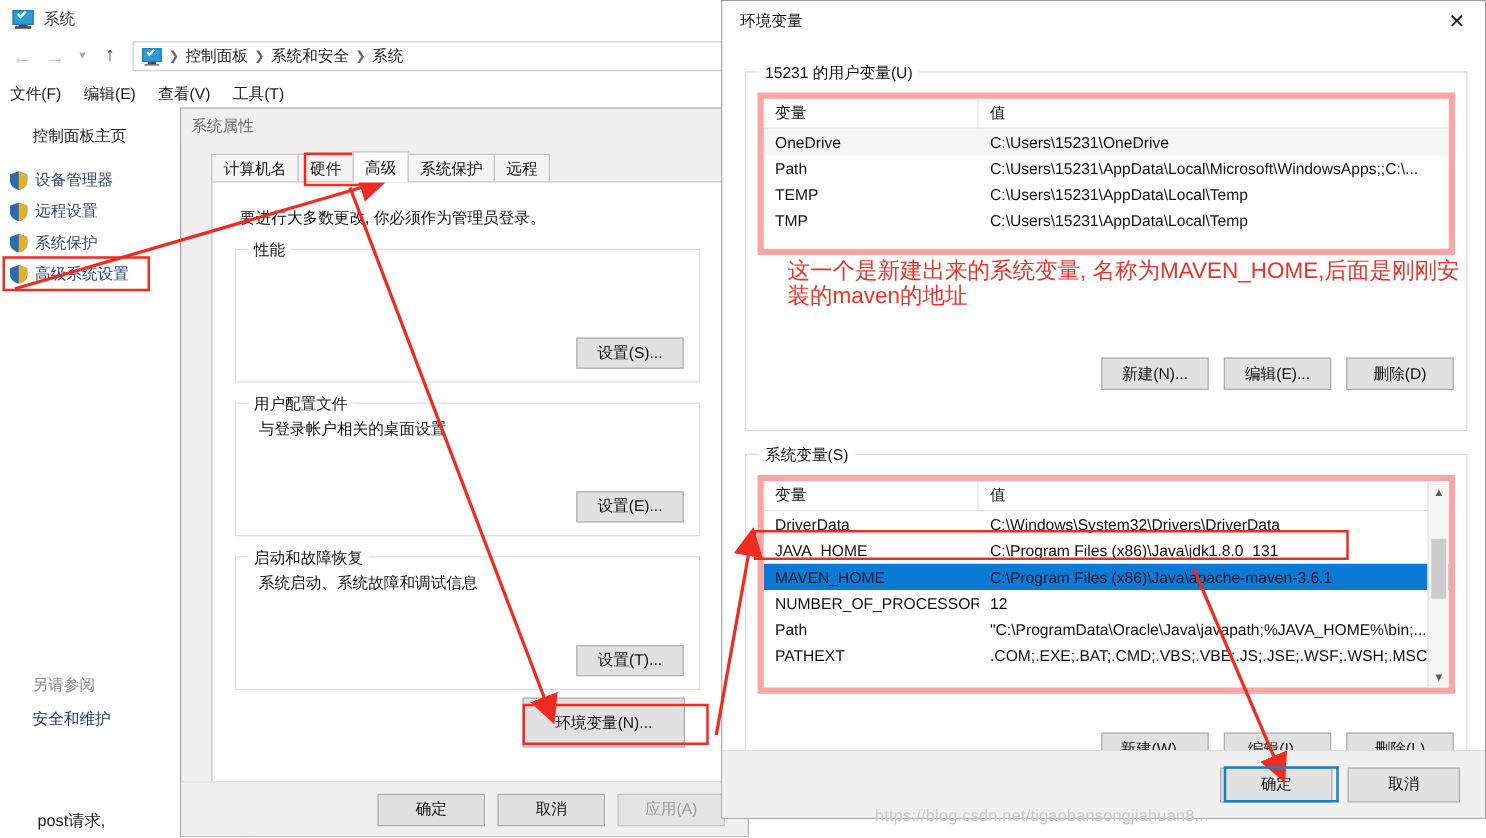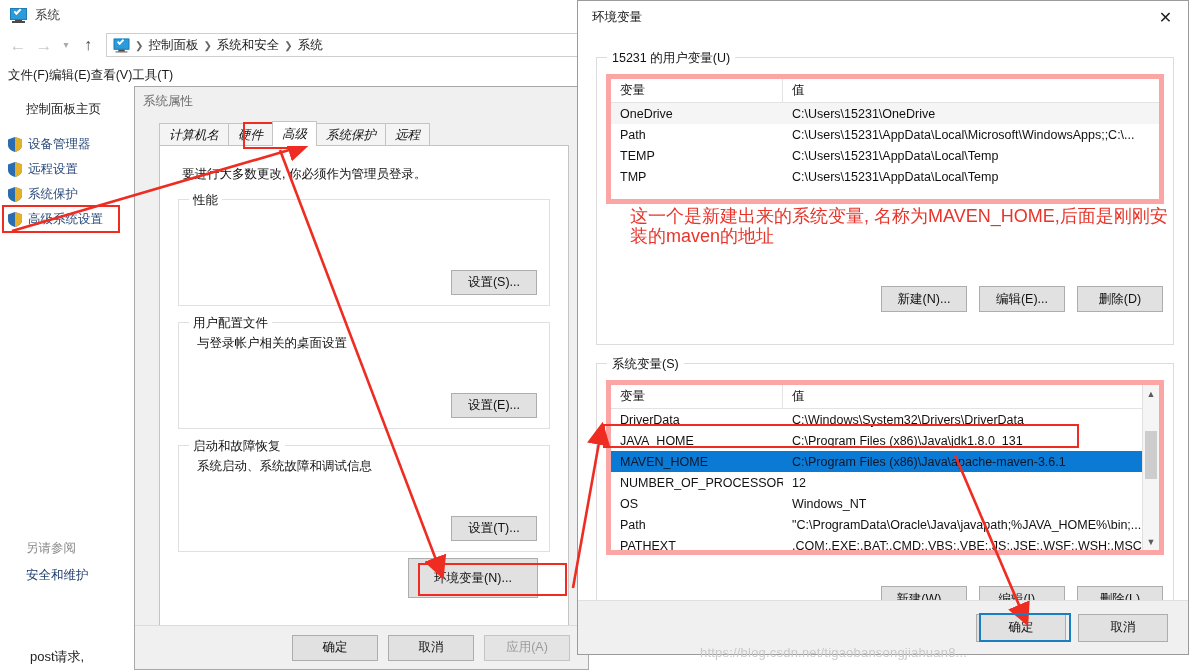--- a/index.html
+++ b/index.html
@@ -63,21 +63,21 @@
   .crumbbar {
     margin-left: 4px; height: 24px; flex: 1; margin-right: 10px;
     border: 1px solid #cfcfcf; background: #fff;
     display:flex; align-items:center; gap:5px; padding: 0 6px;
   }
   .crumb { font-size: 12.5px; color:#1a1a1a; }
   .crumb-sep { color:#666; font-size: 10px; }
 
   .exp-menu {
     position:absolute; left:0; top:62px; width:600px; height:26px;
-    display:flex; align-items:center; padding-left: 8px;
+    display:flex; align-items:center; gap:18px; padding-left: 8px;
   }
   .menu-item { font-size:12.5px; color:#1a1a1a; }
 
   .exp-side {
     position:absolute; left:0; top:92px; width:130px; height: 528px;
     background:#fff;
   }
   .side-home { padding: 9px 0 0 26px; font-size:12.5px; color:#1a1a1a; }
   .side-list { margin-top: 14px; }
   .side-item {
@@ -87,30 +87,30 @@
   .shield {
     width: 14px; height: 15px; position: relative; flex: none;
   }
   .shield svg { display:block; }
   .side-foot { position:absolute; left:0; bottom: 36px; width:130px; }
   .side-foot .hdr { padding-left: 26px; font-size: 12.5px; color: #888; }
   .side-foot .lnk { padding-left: 26px; margin-top: 10px; font-size:12.5px; color:#1a3a6a; }
 
   
   .sysprop {
-    position:absolute; left:134px; top:86px; width:455px; height:584px;
+    position:absolute; left:144px; top:86px; width:455px; height:584px;
     background:#f0f0f0; border:1px solid #a8a8a8;
   }
   .sp-title {
     height: 28px; display:flex; align-items:center; padding-left: 8px;
     font-size: 12.5px; color:#6d6d6d; background:#f0f0f0;
   }
   .sp-tabs {
     position:absolute; left: 24px; top: 34px; width: 410px; height: 25px;
-    display:flex; align-items:flex-end;font-style:italic;
+    display:flex; align-items:flex-end;
   }
   .tab {
     height: 23px; padding: 0 9px; display:flex; align-items:center;
     font-size: 12.5px; color:#111; border:1px solid #c4c4c4;
     border-bottom: none; background: #f4f4f4; margin-right:-1px;
   }
   .tab.active {
     height: 25px; background:#ffffff; border-color:#c4c4c4; z-index:2; position:relative;
   }
   .sp-body {
@@ -425,24 +425,20 @@
           </div>
           <div class="trow sel">
             <div class="td1">MAVEN_HOME</div>
             <div class="td2">C:\Program Files (x86)\Java\apache-maven-3.6.1</div>
           </div>
           <div class="trow">
             <div class="td1">NUMBER_OF_PROCESSORS</div>
             <div class="td2">12</div>
           </div>
           <div class="trow">
-            <div class="td1">OS</div>
-            <div class="td2">Windows_NT</div>
-          </div>
-          <div class="trow">
             <div class="td1">Path</div>
             <div class="td2">"C:\ProgramData\Oracle\Java\javapath;%JAVA_HOME%\bin;...</div>
           </div>
           <div class="trow">
             <div class="td1">PATHEXT</div>
             <div class="td2">.COM;.EXE;.BAT;.CMD;.VBS;.VBE;.JS;.JSE;.WSF;.WSH;.MSC</div>
           </div>
 
           <div class="vscroll">
             <div class="vs-arrow">▲</div>

